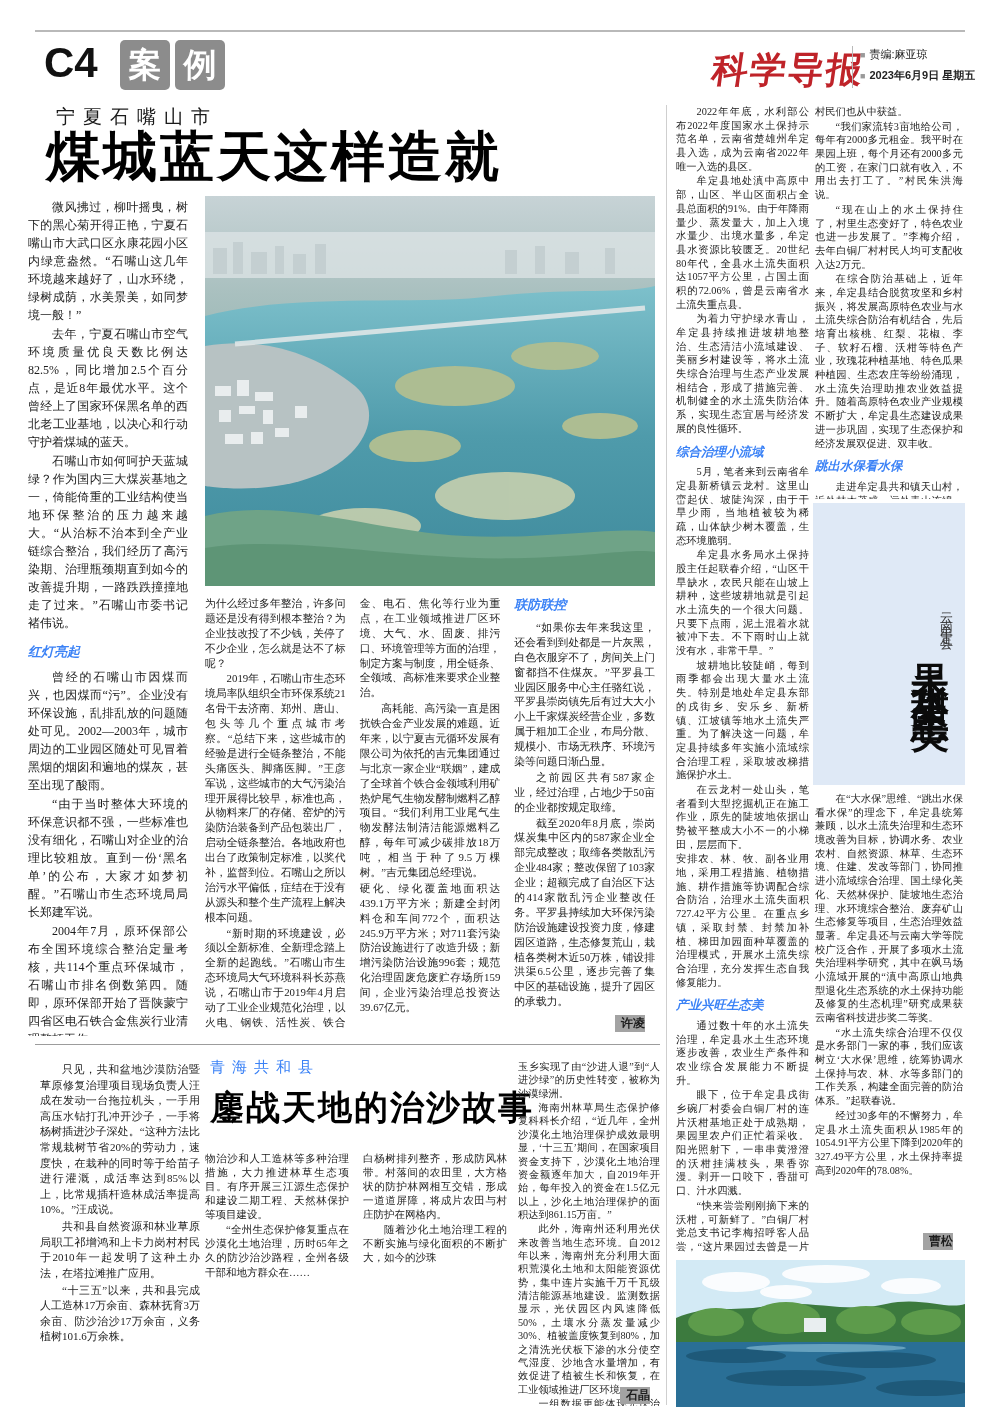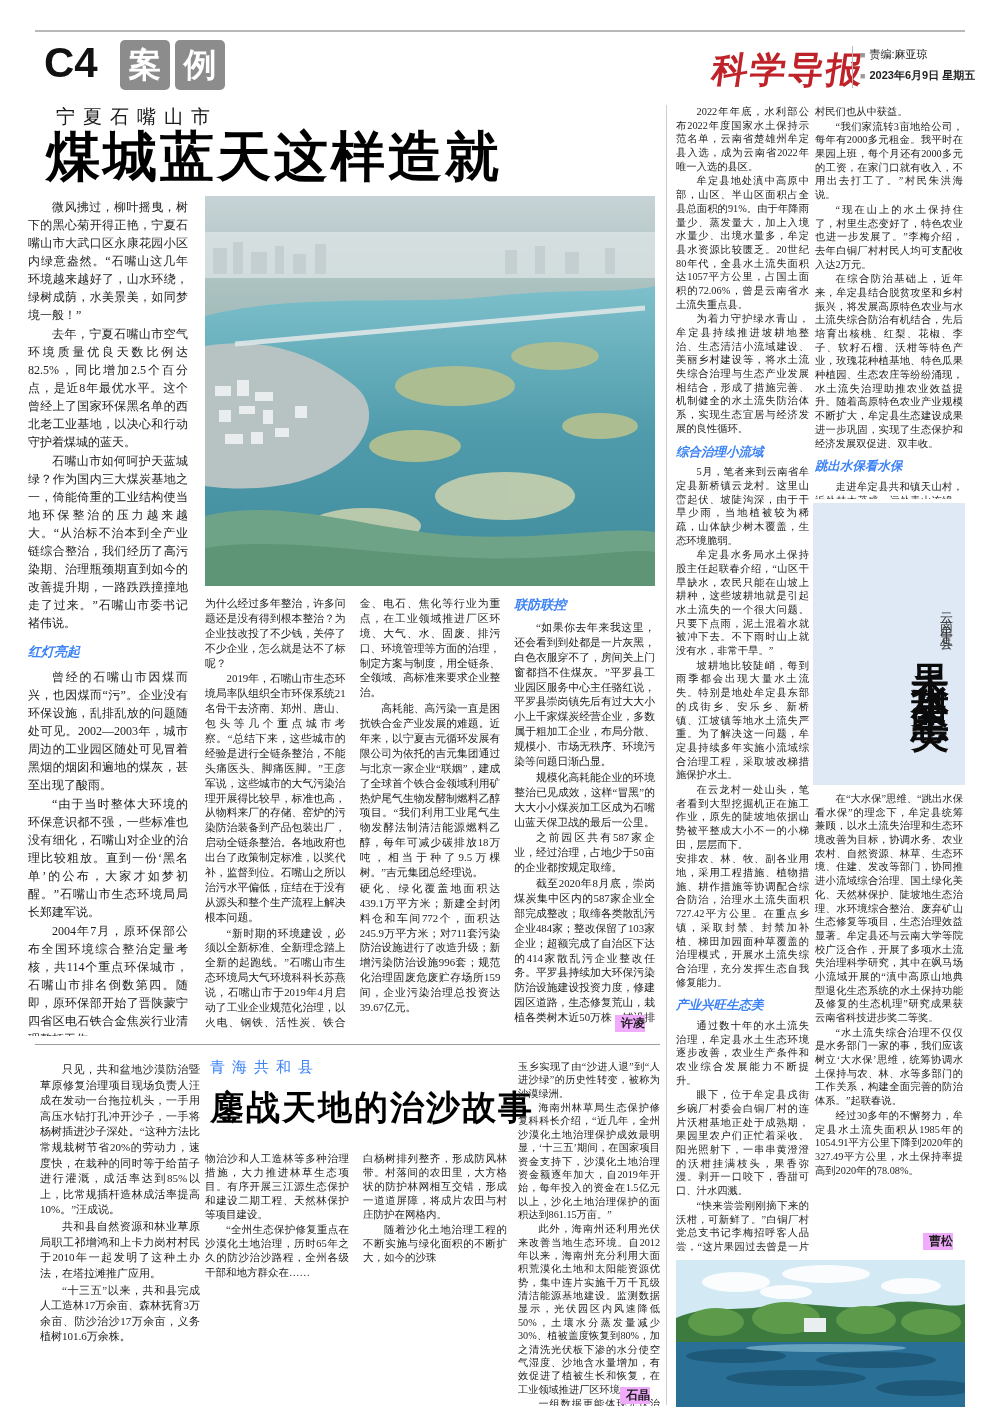--- a/index.html
+++ b/index.html
@@ -21,21 +21,21 @@
   .hdr-info{font-family:"Liberation Sans","DejaVu Sans",sans-serif;font-size:11px;color:#222;line-height:1.9;white-space:nowrap;}
   .hdr-info .b{font-weight:700;}
   .sq{color:#9a9a9a;font-size:9px;margin-right:4px;}
   
   .kicker{font-family:"Liberation Sans","DejaVu Sans",sans-serif;font-size:19px;letter-spacing:8px;color:#1a1a1a;}
   .headline-main{font-family:"Liberation Sans","DejaVu Sans",sans-serif;font-weight:900;font-size:54px;line-height:1.05;letter-spacing:3px;color:#000;white-space:nowrap;}
   .col{text-align:justify;overflow:hidden;}
   .col .para{margin:0 0 1px 0;text-indent:2em;}
   .col .para.cont{text-indent:0;}
   .col .subhead{font-family:"Liberation Sans","DejaVu Sans",sans-serif;font-weight:700;font-size:13px;color:#3b82f6;text-indent:0;margin:10px 0 6px 0;text-align:left;font-style:italic;}
-  .author-float{position:absolute;right:10px;bottom:2px;font-weight:700;font-size:12px;background:#f0abfc;padding-left:6px;}
+  .author-float{position:absolute;right:10px;bottom:2px;font-weight:700;font-size:12px;background:#a3a3a3;padding-left:6px;}
   #left-col{font-size:12px;line-height:1.5;}
   #mid-cols{font-size:10.8px;line-height:1.38;column-count:3;column-gap:14px;}
   #col5,#col6a,#col6b{font-size:10.3px;line-height:1.33;}
   #col5 .subhead,#col6a .subhead{font-size:12.5px;margin:8px 0 5px 0;}
   #bt-col1{font-size:11px;line-height:1.42;}
   #bt-mid{font-size:10.5px;line-height:1.34;column-count:2;column-gap:14px;}
   #bt-col4{font-size:10.2px;line-height:1.31;}
   
   .side-box{background:#dfe9f6;writing-mode:vertical-rl;text-orientation:upright;
     display:flex;align-items:flex-start;justify-content:center;padding:14px 10px;box-sizing:border-box;}
@@ -139,21 +139,20 @@
 </div>
 
 <div id="mid-cols" class="abs col" style="left:205px;top:596px;width:450px;height:438px;">
 <p class="para cont">为什么经过多年整治，许多问题还是没有得到根本整治？为企业技改投了不少钱，关停了不少企业，怎么就是达不了标呢？</p>
     <p class="para">2019年，石嘴山市生态环境局率队组织全市环保系统21名骨干去济南、郑州、唐山、包头等几个重点城市考察。“总结下来，这些城市的经验是进行全链条整治，不能头痛医头、脚痛医脚。”王彦军说，这些城市的大气污染治理开展得比较早，标准也高，从物料来厂的存储、窑炉的污染防治装备到产品包装出厂，启动全链条整治。各地政府也出台了政策制定标准，以奖代补，监督到位。石嘴山之所以治污水平偏低，症结在于没有从源头和整个生产流程上解决根本问题。</p>
     <p class="para">“新时期的环境建设，必须以全新标准、全新理念踏上全新的起跑线。”石嘴山市生态环境局大气环境科科长苏燕说，石嘴山市于2019年4月启动了工业企业规范化治理，以火电、钢铁、活性炭、铁合金、电石、焦化等行业为重点，在工业领域推进厂区环境、大气、水、固废、排污口、环境管理等方面的治理，制定方案与制度，用全链条、全领域、高标准来要求企业整治。</p>
     <p class="para">高耗能、高污染一直是困扰铁合金产业发展的难题。近年来，以宁夏吉元循环发展有限公司为依托的吉元集团通过与北京一家企业“联姻”，建成了全球首个铁合金领域利用矿热炉尾气生物发酵制燃料乙醇项目。“我们利用工业尾气生物发酵法制清洁能源燃料乙醇，每年可减少碳排放18万吨，相当于种了9.5万棵树。”吉元集团总经理说。</p>
     <p class="para cont">硬化、绿化覆盖地面积达439.1万平方米；新建全封闭料仓和车间772个，面积达245.9万平方米；对711套污染防治设施进行了改造升级；新增污染防治设施996套；规范化治理固废危废贮存场所159间，企业污染治理总投资达39.67亿元。</p>
     <div class="subhead">联防联控</div>
     <p class="para">“如果你去年来我这里，还会看到到处都是一片灰黑，白色衣服穿不了，房间关上门窗都挡不住煤灰。”平罗县工业园区服务中心主任骆红说，平罗县崇岗镇先后有过大大小小上千家煤炭经营企业，多数属于粗加工企业，布局分散、规模小、市场无秩序、环境污染等问题日渐凸显。</p>
-    <p class="para">规模化高耗能企业的环境整治已见成效，这样“冒黑”的大大小小煤炭加工区成为石嘴山蓝天保卫战的最后一公里。</p>
     <p class="para">之前园区共有587家企业，经过治理，占地少于50亩的企业都按规定取缔。</p>
     <p class="para">截至2020年8月底，崇岗煤炭集中区内的587家企业全部完成整改；取缔各类散乱污企业484家；整改保留了103家企业；超额完成了自治区下达的414家散乱污企业整改任务。平罗县持续加大环保污染防治设施建设投资力度，修建园区道路，生态修复荒山，栽植各类树木近50万株，铺设排洪渠6.5公里，逐步完善了集中区的基础设施，提升了园区的承载力。</p>
   </div>
 <div class="abs" style="left:205px;top:596px;width:450px;height:438px;pointer-events:none;">
   <div class="author-float">许凌</div>
 </div>
 
 <div class="rule" style="left:666px;top:105px;width:1px;height:1300px;background:#cfcfcf;"></div>
 
 <div id="col5" class="abs col" style="left:676px;top:105px;width:133px;height:1147px;">

